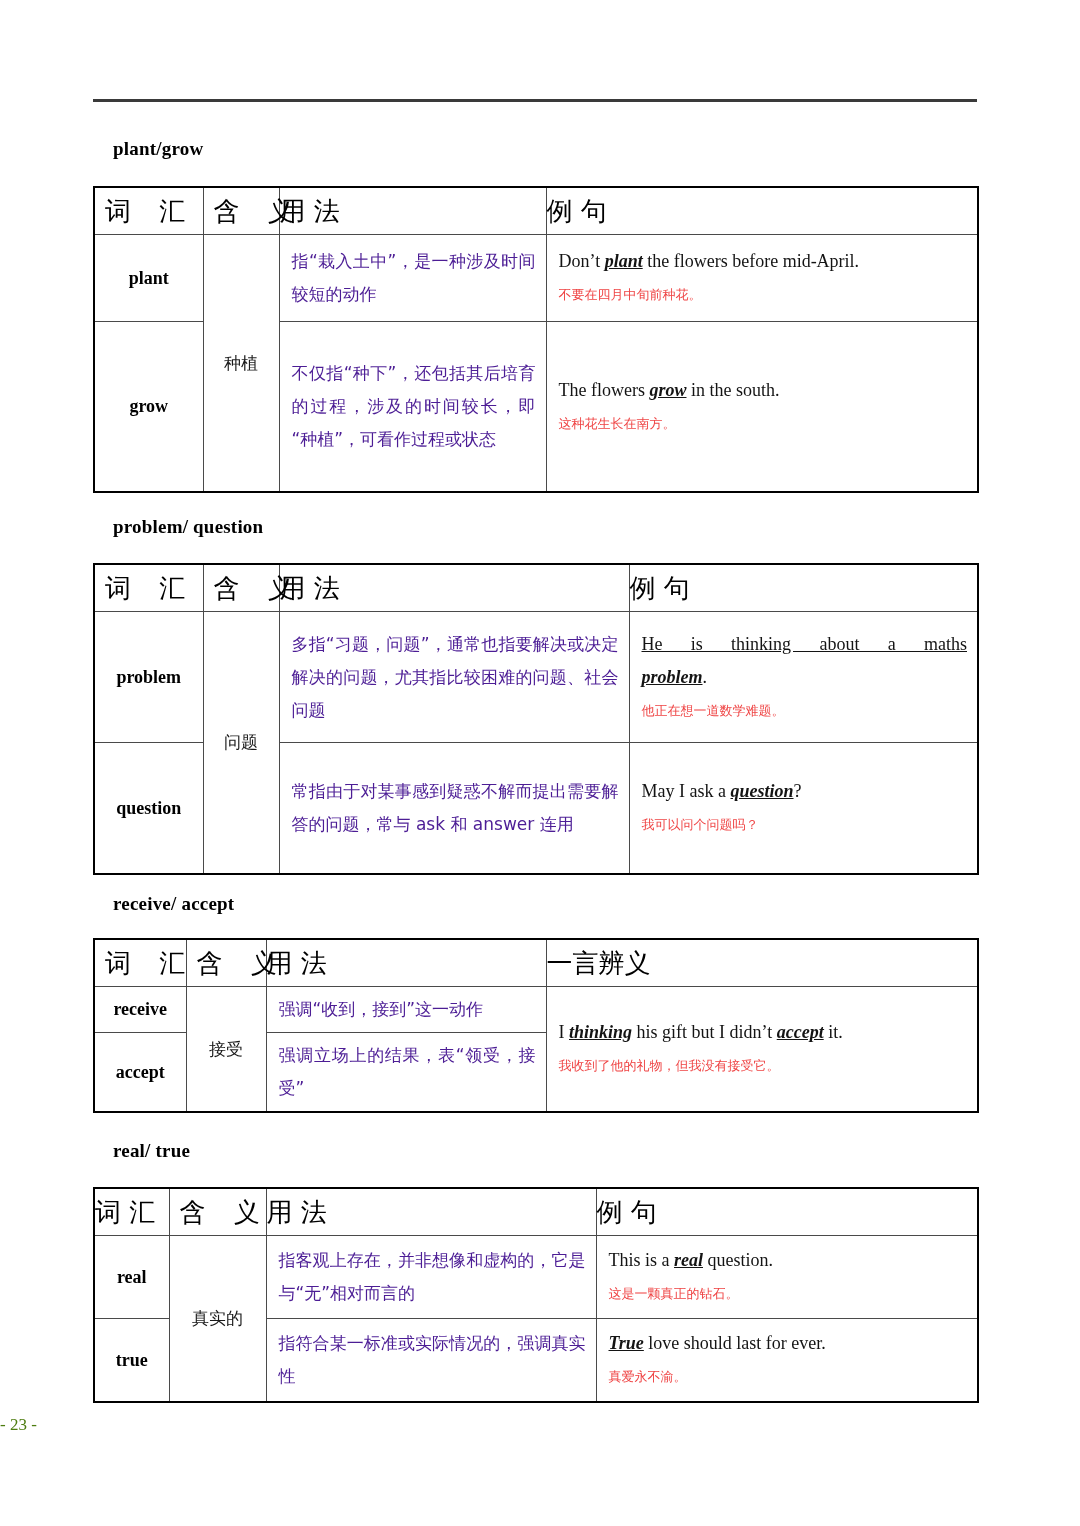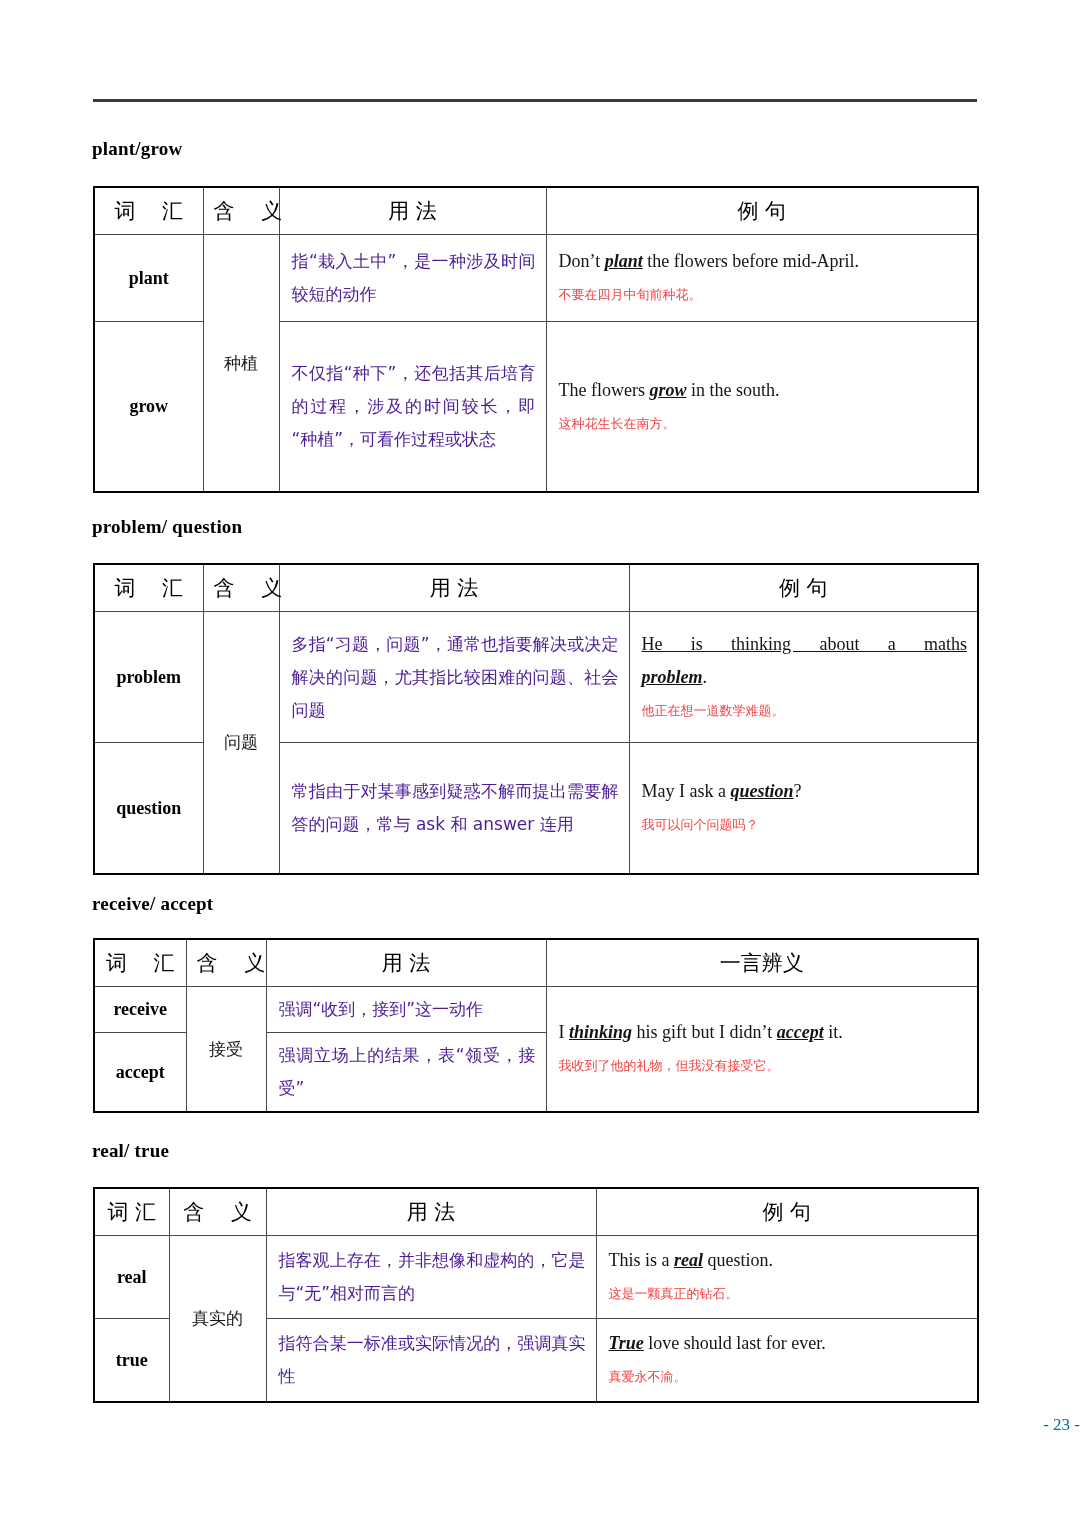--- a/index.html
+++ b/index.html
@@ -32,21 +32,21 @@
     left: 93px;
     top: 99px;
     width: 884px;
     height: 0;
     border-top: 3px solid #3a3a3a;
   }
 
   
   .section-heading {
     position: absolute;
-    left: 92px;
+    left: 113px;
     font-family: "Liberation Serif", "DejaVu Serif", serif;
     font-weight: bold;
     font-size: 19px;
     letter-spacing: 0.2px;
     color: #000000;
     white-space: nowrap;
   }
 
   
   table.vtable {
@@ -63,23 +63,22 @@
     background: #ffffff;
   }
 
   .cell-pad {
     padding: 6px 10px 6px 12px;
     box-sizing: border-box;
   }
 
   
   .hdr {
-    text-align: center;
     font-family: "DejaVu Sans", "Liberation Sans", sans-serif;
-    font-size: 21px;
+    font-size: 26px;
     color: #000000;
     height: 46px;
     line-height: 46px;
     white-space: nowrap;
   }
   .hdr .sp { letter-spacing: 10px; padding-left: 10px; }
   .hdr .plain { letter-spacing: 0; }
 
   
   .word {
@@ -134,24 +133,24 @@
     text-decoration: underline;
   }
   .en-line { display: block; }
 
   
   .footer {
     position: absolute;
     left: 0;
     top: 1415px;
     width: 1080px;
-    text-align: right;
+    text-align: left;
     font-family: "Liberation Serif", "DejaVu Serif", serif;
     font-size: 17px;
-    color: #0369a1;
+    color: #4d7c0f;
   }
 </style>
 </head>
 <body>
 
 <div class="page">
 
   <div class="header-rule"></div>
 
   <div class="section-heading" style="top:138px;">plant/grow</div>

